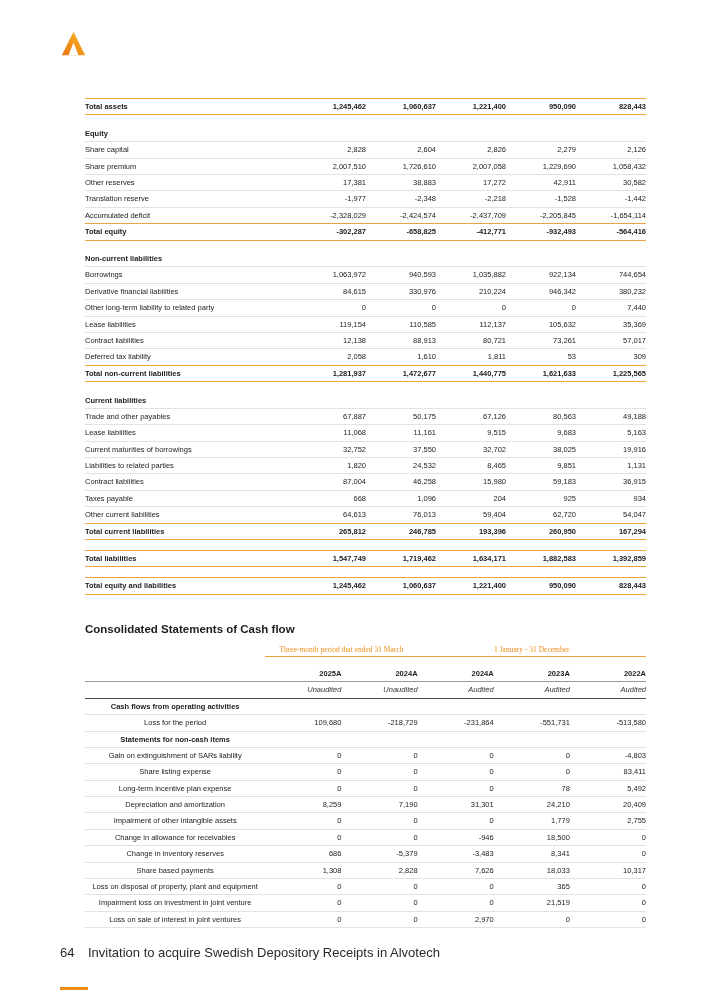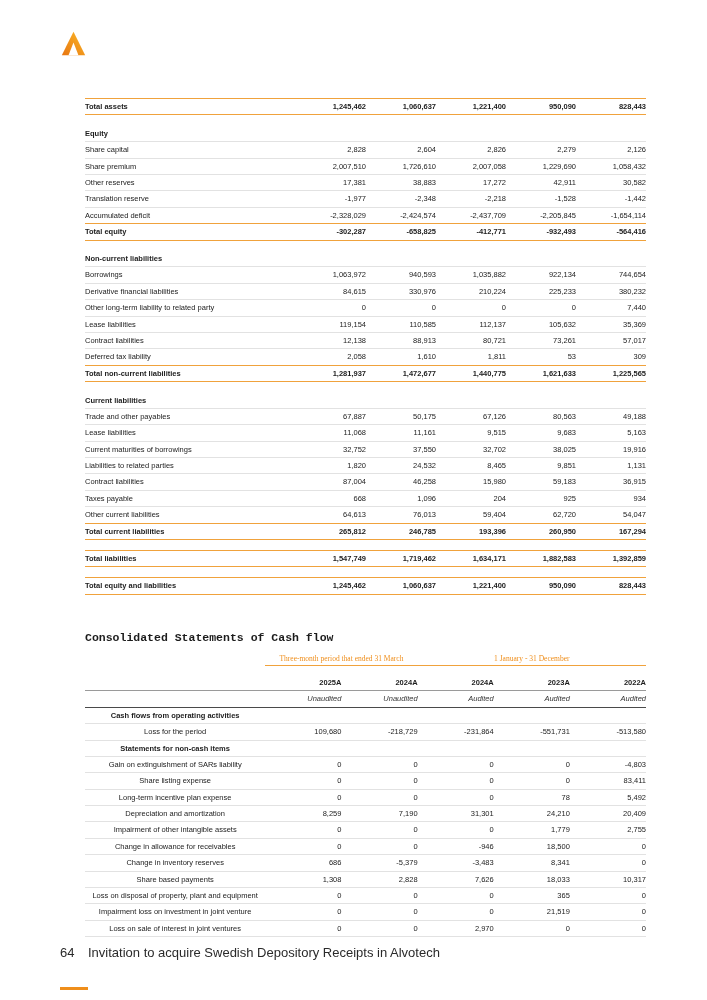--- a/index.html
+++ b/index.html
@@ -26,21 +26,21 @@
   .value-cell{text-align:right;}
   .bs .value-cell{width:70px;}
   .cf .label-cell{width:180px;text-align:center;}
   .cf .value-cell{width:76px;}
   .row-data td,.row-section td{border-bottom:1px solid var(--hairline);}
   .row-section td{font-weight:bold;}
   .row-total td{border-top:1px solid var(--accent-line);border-bottom:1px solid var(--accent-line);font-weight:bold;}
   .before-total td{border-bottom:none;}
   .row-spacer td{height:11px;padding:0;border:none;}
   .row-topline td{border-top:1px solid var(--dark-line);}
-  .section-title{font-size:11.5px;font-weight:bold;margin:36px 0 10px;color:var(--text);font-family:Liberation Mono, monospace;}
+  .section-title{font-size:11.5px;font-weight:bold;margin:28px 0 10px;color:var(--text);}
   .group-row td{vertical-align:bottom;}
   .group-cell{color:var(--accent);text-align:center;border-bottom:1px solid var(--accent-line);padding:0 12px 2px !important;font-size:7.5px;line-height:1.25;font-family:Liberation Serif, serif;}
   .year-row td{font-weight:bold;border-bottom:1px solid var(--mid-line);padding-top:12px;}
   .audit-row td{font-style:italic;color:#333333;}
   .footer{position:absolute;left:60px;bottom:40px;font-size:13px;color:#2a2a2a;display:flex;align-items:baseline;}
   .footer .page-num{display:inline-block;width:28px;}
   .footer-mark{position:absolute;left:60px;bottom:10px;width:28px;height:3px;background:var(--accent);}
 </style>
 </head>
 <body>
@@ -146,21 +146,21 @@
             <td class="value-cell">940,593</td>
             <td class="value-cell">1,035,882</td>
             <td class="value-cell">922,134</td>
             <td class="value-cell">744,654</td>
           </tr>
           <tr class="row-data">
             <td class="label-cell">Derivative financial liabilities</td>
             <td class="value-cell">84,615</td>
             <td class="value-cell">330,976</td>
             <td class="value-cell">210,224</td>
-            <td class="value-cell">225,233</td>
+            <td class="value-cell">946,342</td>
             <td class="value-cell">380,232</td>
           </tr>
           <tr class="row-data">
             <td class="label-cell">Other long-term liability to related party</td>
             <td class="value-cell">0</td>
             <td class="value-cell">0</td>
             <td class="value-cell">0</td>
             <td class="value-cell">0</td>
             <td class="value-cell">7,440</td>
           </tr>

